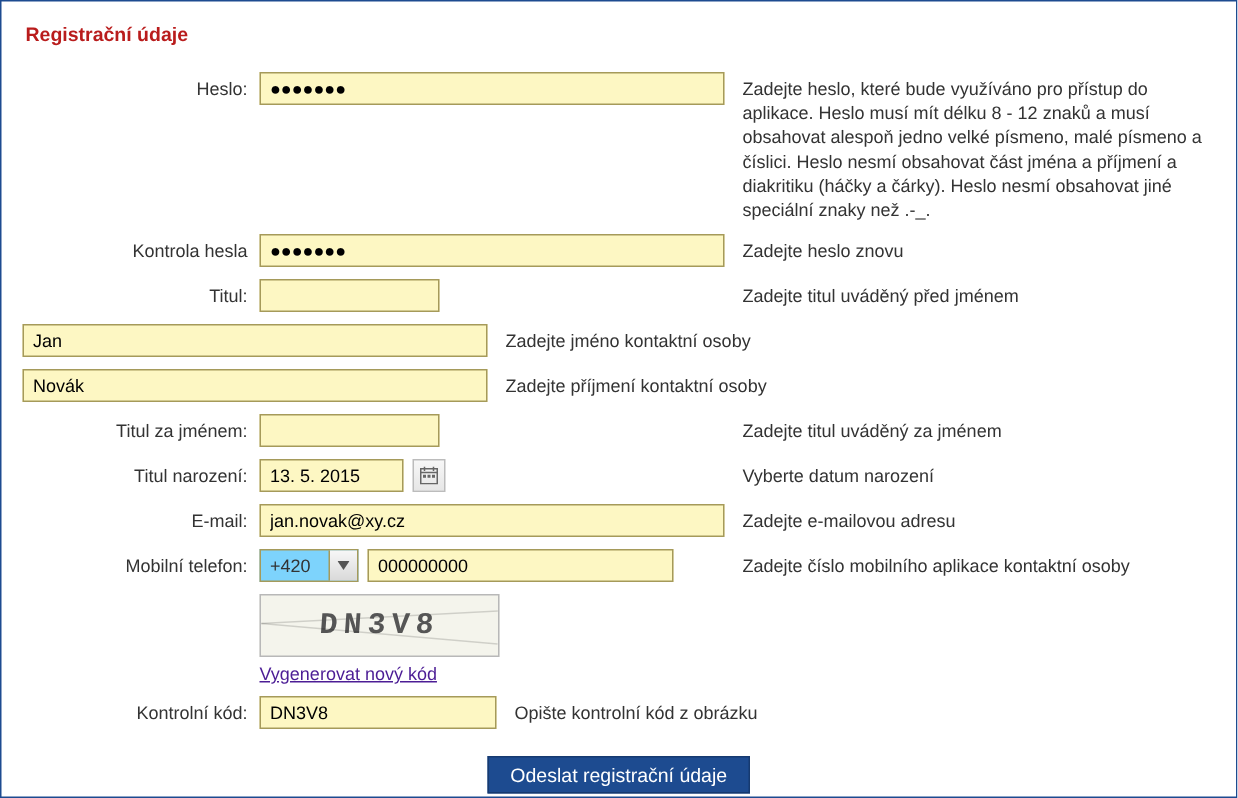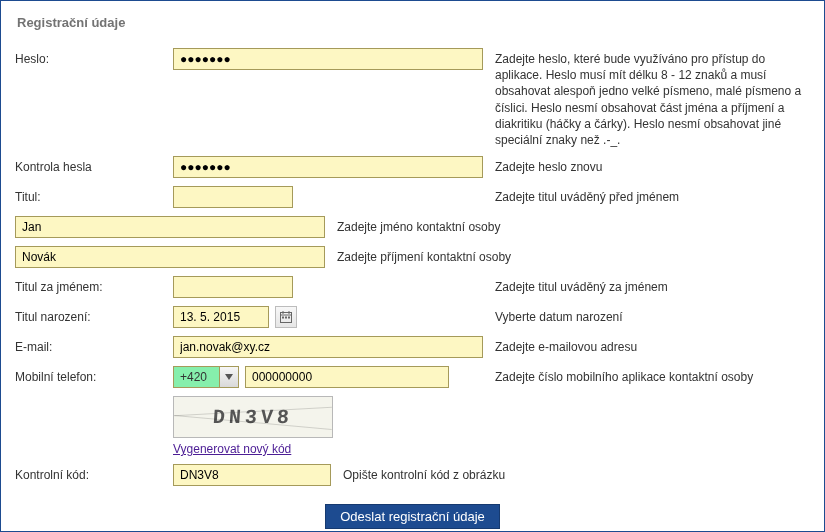--- a/index.html
+++ b/index.html
@@ -12,32 +12,33 @@
   }
   .frame {
     width: 825px;
     height: 532px;
     box-sizing: border-box;
     border: 1px solid #1d4b90;
     position: relative;
     padding: 10px 14px 12px 14px;
   }
   .title {
-    color: #737373;
+    color: #b91c1c;
     font-weight: bold;
     font-size: 13px;
     margin: 4px 0 18px 2px;
   }
   .row {
     display: flex;
     align-items: flex-start;
     margin-bottom: 8px;
   }
   .label {
     width: 158px;
+    text-align: right;
     padding-right: 8px;
     padding-top: 4px;
     box-sizing: border-box;
   }
   .field {
     width: 310px;
     display: flex;
     align-items: center;
   }
   .hint {
@@ -56,21 +57,21 @@
     padding: 2px 6px;
     outline: none;
   }
   .full { width: 310px; }
   .date-input { width: 96px; margin-right: 6px; }
   .prefix {
     width: 66px;
     height: 22px;
     box-sizing: border-box;
     border: 1px solid #a59a5a;
-    background: #86efac;
+    background: #7dd3fc;
     display: flex;
     align-items: center;
     margin-right: 6px;
   }
   .prefix .val { flex:1; padding: 0 6px; font-size:12px; }
   .prefix .dd-btn {
     width: 18px; height: 100%;
     border-left: 1px solid #a59a5a;
     background: linear-gradient(#f7f7f7,#d9d9d9);
     display:flex; align-items:center; justify-content:center;

